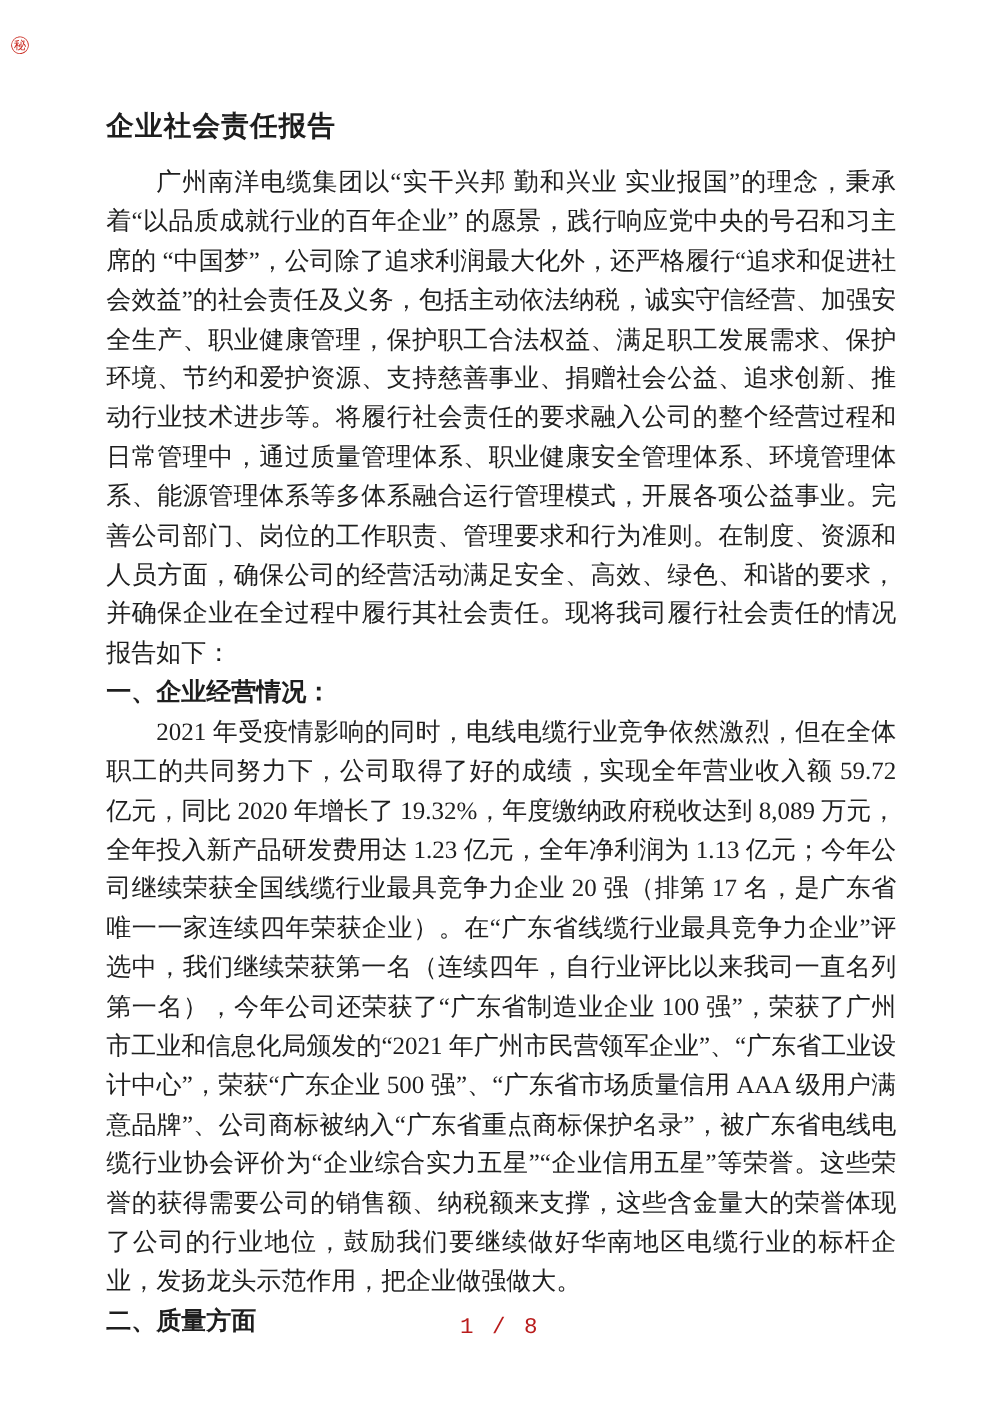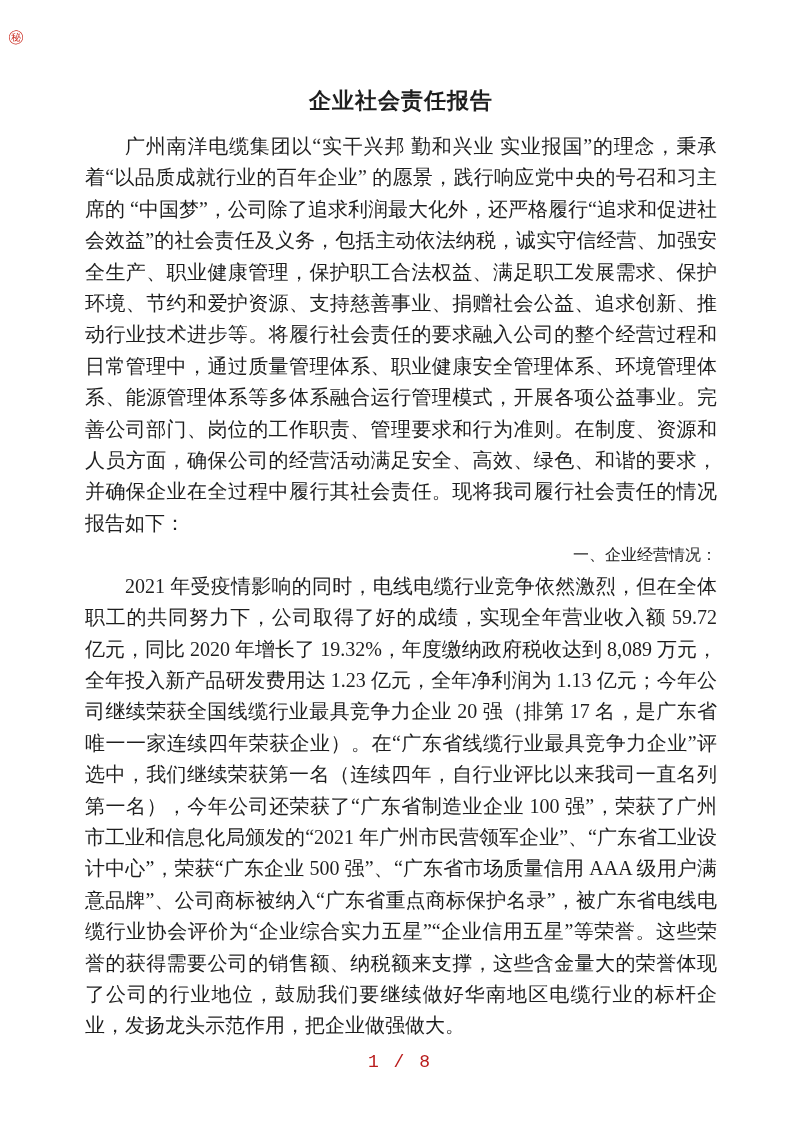--- a/index.html
+++ b/index.html
@@ -28,40 +28,39 @@
     user-select: none;
   }
   .content {
     position: absolute;
     left: 85px;
     top: 86px;
     width: 632px;
   }
   .doc-title {
     margin: 0 0 15px 0;
-    text-align: center;
     font-size: 22px;
     line-height: 30px;
     font-weight: bold;
     letter-spacing: 1px;
   }
   .para {
     margin: 0;
     font-size: 20px;
     line-height: 31.4px;
     text-align: justify;
     text-indent: 2em;
     word-break: normal;
   }
   .section-heading {
     margin: 0;
-    font-size: 16px;
+    font-size: 20px;
     line-height: 31.4px;
-    text-align: right;
-    font-weight: normal;
+    text-align: left;
+    font-weight: bold;
   }
   .footer {
     position: absolute;
     left: 0;
     top: 1052px;
     width: 100%;
     text-align: center;
     font-size: 18px;
     letter-spacing: 2px;
     color: #b91c1c;
@@ -78,19 +77,20 @@
   <div class="content">
 
     <h1 class="doc-title">企业社会责任报告</h1>
 
     <p class="para">广州南洋电缆集团以“实干兴邦 勤和兴业 实业报国”的理念，秉承着“以品质成就行业的百年企业” 的愿景，践行响应党中央的号召和习主席的 “中国梦”，公司除了追求利润最大化外，还严格履行“追求和促进社会效益”的社会责任及义务，包括主动依法纳税，诚实守信经营、加强安全生产、职业健康管理，保护职工合法权益、满足职工发展需求、保护环境、节约和爱护资源、支持慈善事业、捐赠社会公益、追求创新、推动行业技术进步等。将履行社会责任的要求融入公司的整个经营过程和日常管理中，通过质量管理体系、职业健康安全管理体系、环境管理体系、能源管理体系等多体系融合运行管理模式，开展各项公益事业。完善公司部门、岗位的工作职责、管理要求和行为准则。在制度、资源和人员方面，确保公司的经营活动满足安全、高效、绿色、和谐的要求，并确保企业在全过程中履行其社会责任。现将我司履行社会责任的情况报告如下：</p>
 
     <p class="section-heading">一、企业经营情况：</p>
 
     <p class="para">2021 年受疫情影响的同时，电线电缆行业竞争依然激烈，但在全体职工的共同努力下，公司取得了好的成绩，实现全年营业收入额 59.72 亿元，同比 2020 年增长了 19.32%，年度缴纳政府税收达到 8,089 万元，全年投入新产品研发费用达 1.23 亿元，全年净利润为 1.13 亿元；今年公司继续荣获全国线缆行业最具竞争力企业 20 强（排第 17 名，是广东省唯一一家连续四年荣获企业）。在“广东省线缆行业最具竞争力企业”评选中，我们继续荣获第一名（连续四年，自行业评比以来我司一直名列第一名），今年公司还荣获了“广东省制造业企业 100 强”，荣获了广州市工业和信息化局颁发的“2021 年广州市民营领军企业”、“广东省工业设计中心”，荣获“广东企业 500 强”、“广东省市场质量信用 AAA 级用户满意品牌”、公司商标被纳入“广东省重点商标保护名录”，被广东省电线电缆行业协会评价为“企业综合实力五星”“企业信用五星”等荣誉。这些荣誉的获得需要公司的销售额、纳税额来支撑，这些含金量大的荣誉体现了公司的行业地位，鼓励我们要继续做好华南地区电缆行业的标杆企业，发扬龙头示范作用，把企业做强做大。</p>
 
+    <p class="section-heading">二、质量方面</p>
 
 
   </div>
 
   <div class="footer">1 / 8</div>
 
 </div>
 
 </body></html>

